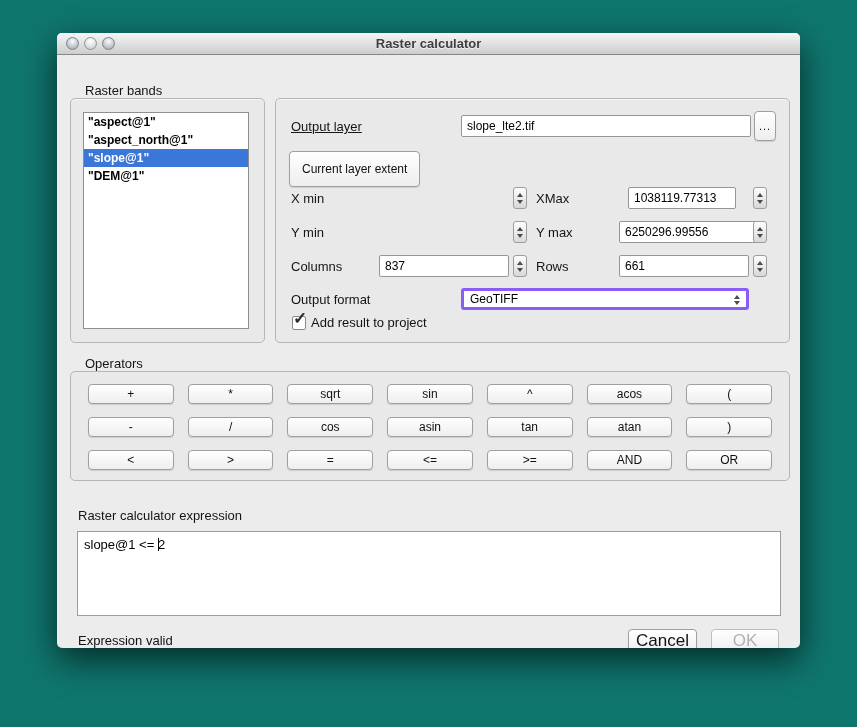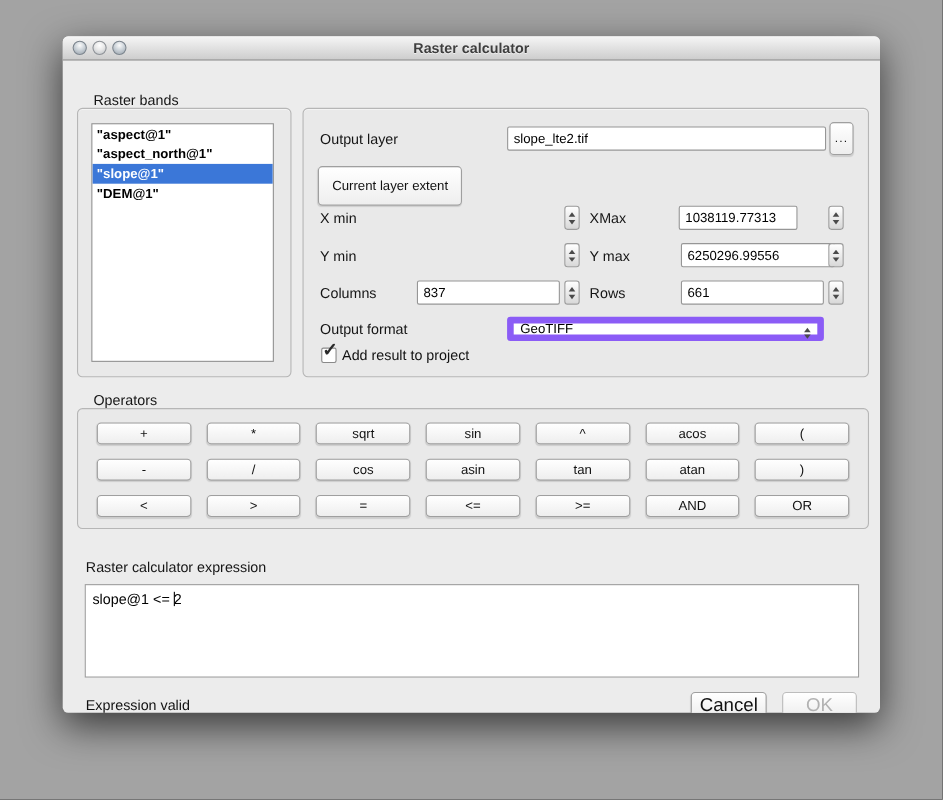--- a/index.html
+++ b/index.html
@@ -3,21 +3,21 @@
 <meta charset="utf-8">
 <style>
   * { margin:0; padding:0; box-sizing:border-box; }
   html,body { width:857px; height:727px; }
   body {
     font-family:"Liberation Sans", sans-serif;
     background:#000;
     position:relative;
     overflow:hidden;
   }
-  .desktop { position:absolute; inset:0; background:#a3a3a3; }
+  .desktop { position:absolute; inset:0; background:#0f766e; }
 
   .window {
     position:absolute; left:57px; top:33px; width:743px; height:615px;
     background:#ececec; border-radius:5px; overflow:hidden;
     box-shadow:0 12px 35px rgba(0,0,0,0.65);
   }
   .titlebar {
     position:relative; height:22px;
     background:linear-gradient(#f6f6f6, #cdcdcd);
     border-bottom:1px solid #868686;
@@ -79,21 +79,21 @@
     font-family:"Liberation Sans", sans-serif;
     font-size:12px; color:#111;
     box-shadow:0 1px 1px rgba(0,0,0,0.12);
     text-align:center;
   }
   .browse-btn { position:absolute; width:22px; height:30px; font-size:11px; letter-spacing:1px; }
   .extent-btn { position:absolute; height:36px; padding:0 12px; }
 
   .dropdown {
     position:absolute; height:22px; background:#fff;
-    border:6px solid #8b5cf6; border-radius:3px;
+    border:3px solid #8b5cf6; border-radius:3px;
     font-size:12px; display:flex; align-items:center; padding-left:6px;
   }
   .dd-arrows { position:absolute; right:6px; top:4px; display:flex; flex-direction:column; gap:2px; align-items:center; }
 
   .checkbox-row { position:absolute; display:flex; align-items:center; }
   .checkbox {
     width:14px; height:14px; background:#fff;
     border:1px solid #8a8a8a; border-radius:2px; position:relative;
     display:inline-block;
   }
@@ -146,35 +146,35 @@
           <div class="list-item">"aspect@1"</div>
           <div class="list-item">"aspect_north@1"</div>
           <div class="list-item selected">"slope@1"</div>
           <div class="list-item">"DEM@1"</div>
         </div>
       </div>
 
       <div class="grouplabel" style="left:230px; top:27px;margin-top:46px;">Result layer</div>
       <div class="groupbox" style="left:218px; top:42px; width:515px; height:245px;">
 
-        <span class="lbl" style="left:15px; top:20px;">Output layer</span>
+        <span class="lbl" style="left:15px; top:20px;text-decoration:underline;">Output layer</span>
         <div class="field" style="left:185px; top:16px; width:290px;">
           <span>slope_lte2.tif</span>
         </div>
         <button class="btn browse-btn" style="left:478px; top:12px;">...</button>
 
         <button class="btn extent-btn" style="left:13px; top:52px;">Current layer extent</button>
 
         <span class="lbl" style="left:15px; top:92px;">X min</span>
         <div class="spinner" style="left:237px; top:88px;">
           <i class="tri-up"></i>
           <i class="tri-down"></i>
         </div>
         <span class="lbl" style="left:260px; top:92px;">XMax</span>
-        <div class="field" style="left:341px; top:88px; width:108px;">
+        <div class="field" style="left:352px; top:88px; width:108px;">
           <span>1038119.77313</span>
         </div>
         <div class="spinner" style="left:477px; top:88px;">
           <i class="tri-up"></i>
           <i class="tri-down"></i>
         </div>
 
         <span class="lbl" style="left:15px; top:126px;">Y min</span>
         <div class="spinner" style="left:237px; top:122px;">
           <i class="tri-up"></i>

